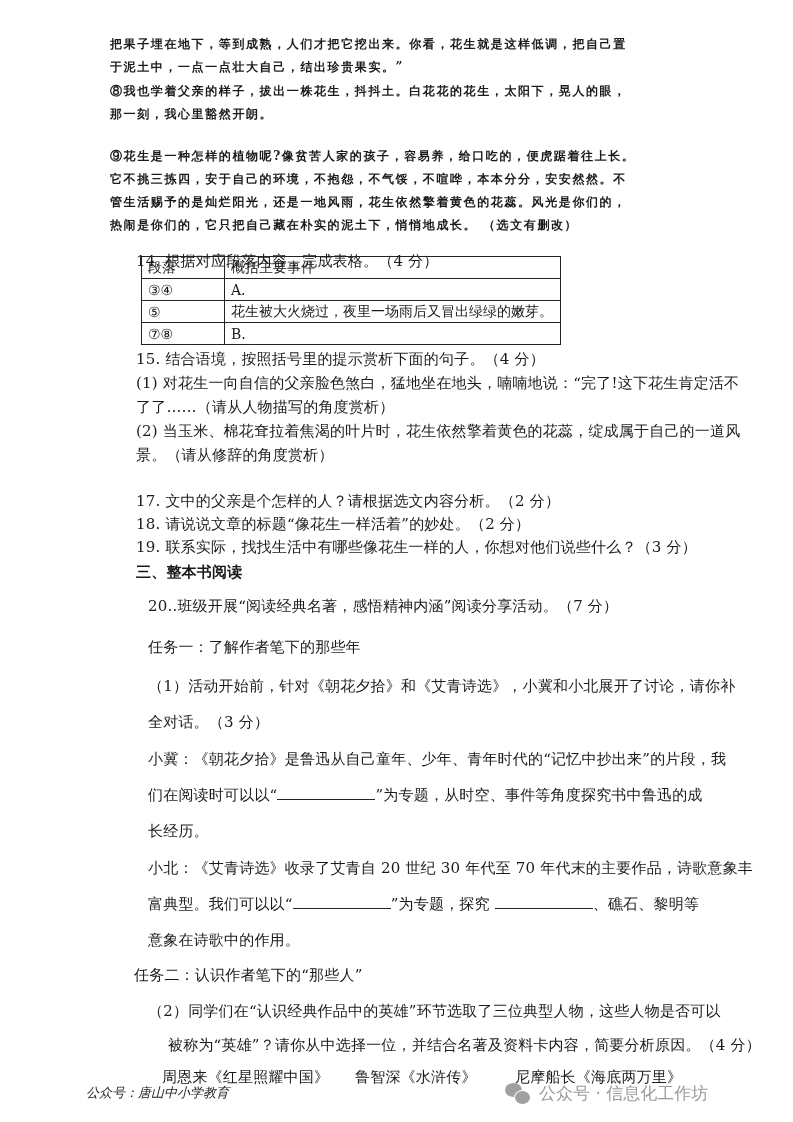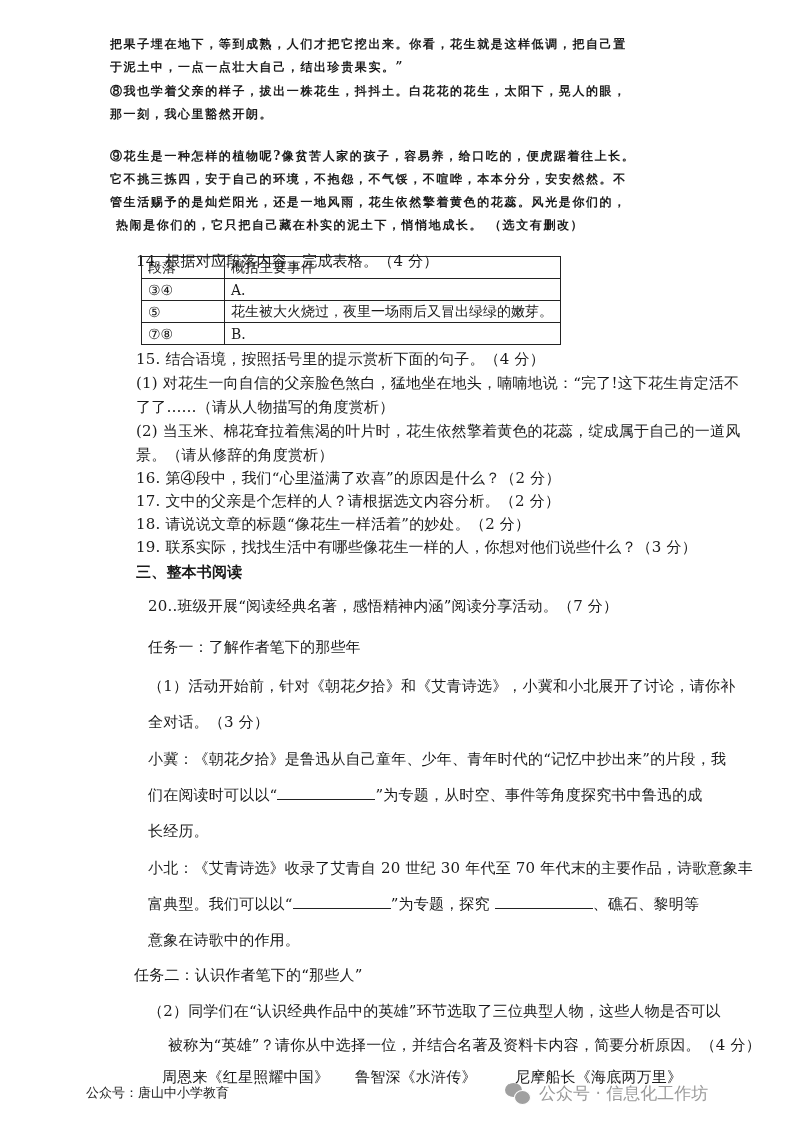--- a/index.html
+++ b/index.html
@@ -25,21 +25,21 @@
   table.summary td {
     border: 1.5px solid #222; height: 21px; padding: 0 6px; white-space: nowrap;
   }
   table.summary td.c1 { width: 70px; }
   .blank {
     display: inline-block; border-bottom: 1.5px solid #222; height: 15px;
     vertical-align: baseline;
   }
   .footer-left {
     position: absolute; left: 86px; top: 1072px; font-size: 13px;
-    font-family: "DejaVu Sans", sans-serif; color: #222;
+    font-family: "DejaVu Sans", sans-serif; color: #222; font-style: italic;
   }
   .footer-right {
     position: absolute; left: 505px; top: 1070px; font-size: 17px;
     font-family: "DejaVu Sans", sans-serif; color: #9a9a9a; display: flex; align-items: center; gap: 8px;
   }
   .wechat-icon { width: 26px; height: 22px; position: relative; display: inline-block; }
   .wechat-icon .b1 { position: absolute; left: 0; top: 0; width: 17px; height: 14px; background: #a0a0a0; border-radius: 50%; }
   .wechat-icon .b2 { position: absolute; left: 9px; top: 7px; width: 15px; height: 13px; background: #a0a0a0; border: 1.5px solid #fff; border-radius: 50%; }
 </style>
 </head>
@@ -48,21 +48,21 @@
 <div class="page">
 
   <div class="passage">
     <div class="line" style="left:110px;top:33px;">把果子埋在地下，等到成熟，人们才把它挖出来。你看，花生就是这样低调，把自己置</div>
     <div class="line" style="left:110px;top:56px;">于泥土中，一点一点壮大自己，结出珍贵果实。”</div>
     <div class="line" style="left:110px;top:80px;">⑧我也学着父亲的样子，拔出一株花生，抖抖土。白花花的花生，太阳下，晃人的眼，</div>
     <div class="line" style="left:110px;top:103px;">那一刻，我心里豁然开朗。</div>
     <div class="line" style="left:110px;top:145px;">⑨花生是一种怎样的植物呢?像贫苦人家的孩子，容易养，给口吃的，便虎踞着往上长。</div>
     <div class="line" style="left:110px;top:168px;">它不挑三拣四，安于自己的环境，不抱怨，不气馁，不喧哗，本本分分，安安然然。不</div>
     <div class="line" style="left:110px;top:191px;">管生活赐予的是灿烂阳光，还是一地风雨，花生依然擎着黄色的花蕊。风光是你们的，</div>
-    <div class="line" style="left:116px;top:214px;">热闹是你们的，它只把自己藏在朴实的泥土下，悄悄地成长。  （选文有删改）</div>
+    <div class="line" style="left:110px;top:214px;">热闹是你们的，它只把自己藏在朴实的泥土下，悄悄地成长。  （选文有删改）</div>
   </div>
 
   <div class="line q" style="left:136px;top:236px;margin-top:14px;">14. 根据对应段落内容，完成表格。（4 分）</div>
 
   <table class="summary">
     <tbody>
         <tr>
       <td class="c1">段落</td>
       <td>概括主要事件</td>
     </tr>
@@ -80,21 +80,20 @@
     </tr>
   </tbody>
     </table>
 
   <div class="line q" style="left:136px;top:348px;">15. 结合语境，按照括号里的提示赏析下面的句子。（4 分）</div>
   <div class="line q" style="left:136px;top:372px;">(1) 对花生一向自信的父亲脸色煞白，猛地坐在地头，喃喃地说：“完了!这下花生肯定活不</div>
   <div class="line q" style="left:136px;top:396px;">了了……（请从人物描写的角度赏析）</div>
   <div class="line q" style="left:136px;top:420px;">(2) 当玉米、棉花耷拉着焦渴的叶片时，花生依然擎着黄色的花蕊，绽成属于自己的一道风</div>
   <div class="line q" style="left:136px;top:444px;">景。（请从修辞的角度赏析）</div>
 
-  <div class="line q" style="left:136px;top:467px;">16. 第④段中，我们“心里溢满了欢喜”的原因是什么？（2 分）</div>
   <div class="line q" style="left:136px;top:490px;">17. 文中的父亲是个怎样的人？请根据选文内容分析。（2 分）</div>
   <div class="line q" style="left:136px;top:513px;">18. 请说说文章的标题“像花生一样活着”的妙处。（2 分）</div>
   <div class="line q" style="left:136px;top:536px;">19. 联系实际，找找生活中有哪些像花生一样的人，你想对他们说些什么？（3 分）</div>
 
   <div class="line q bold" style="left:136px;top:561px;">三、整本书阅读</div>
 
   <div class="line q" style="left:148px;top:595px;">20..班级开展“阅读经典名著，感悟精神内涵”阅读分享活动。（7 分）</div>
   <div class="line q" style="left:148px;top:636px;">任务一：了解作者笔下的那些年</div>
   <div class="line q" style="left:148px;top:675px;">（1）活动开始前，针对《朝花夕拾》和《艾青诗选》，小冀和小北展开了讨论，请你补</div>
   <div class="line q" style="left:148px;top:711px;">全对话。（3 分）</div>

